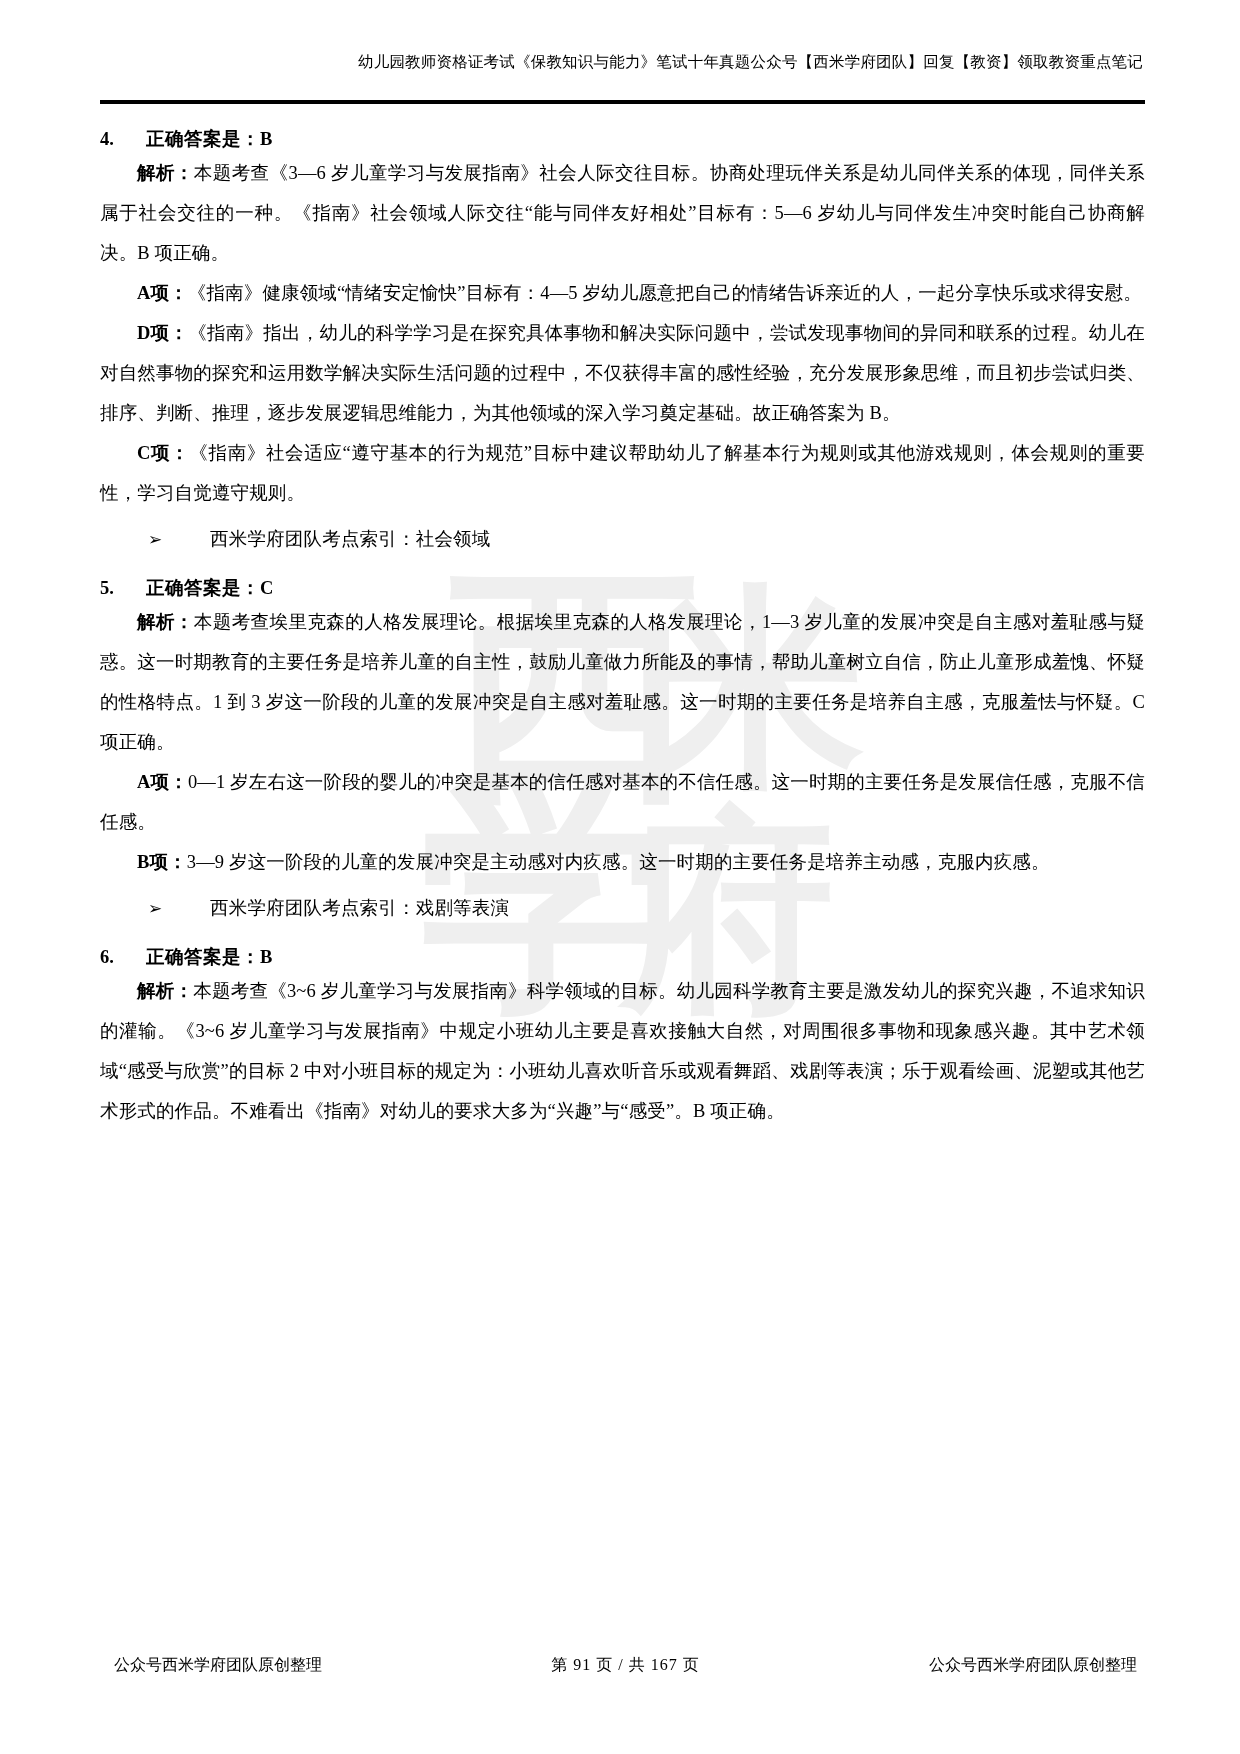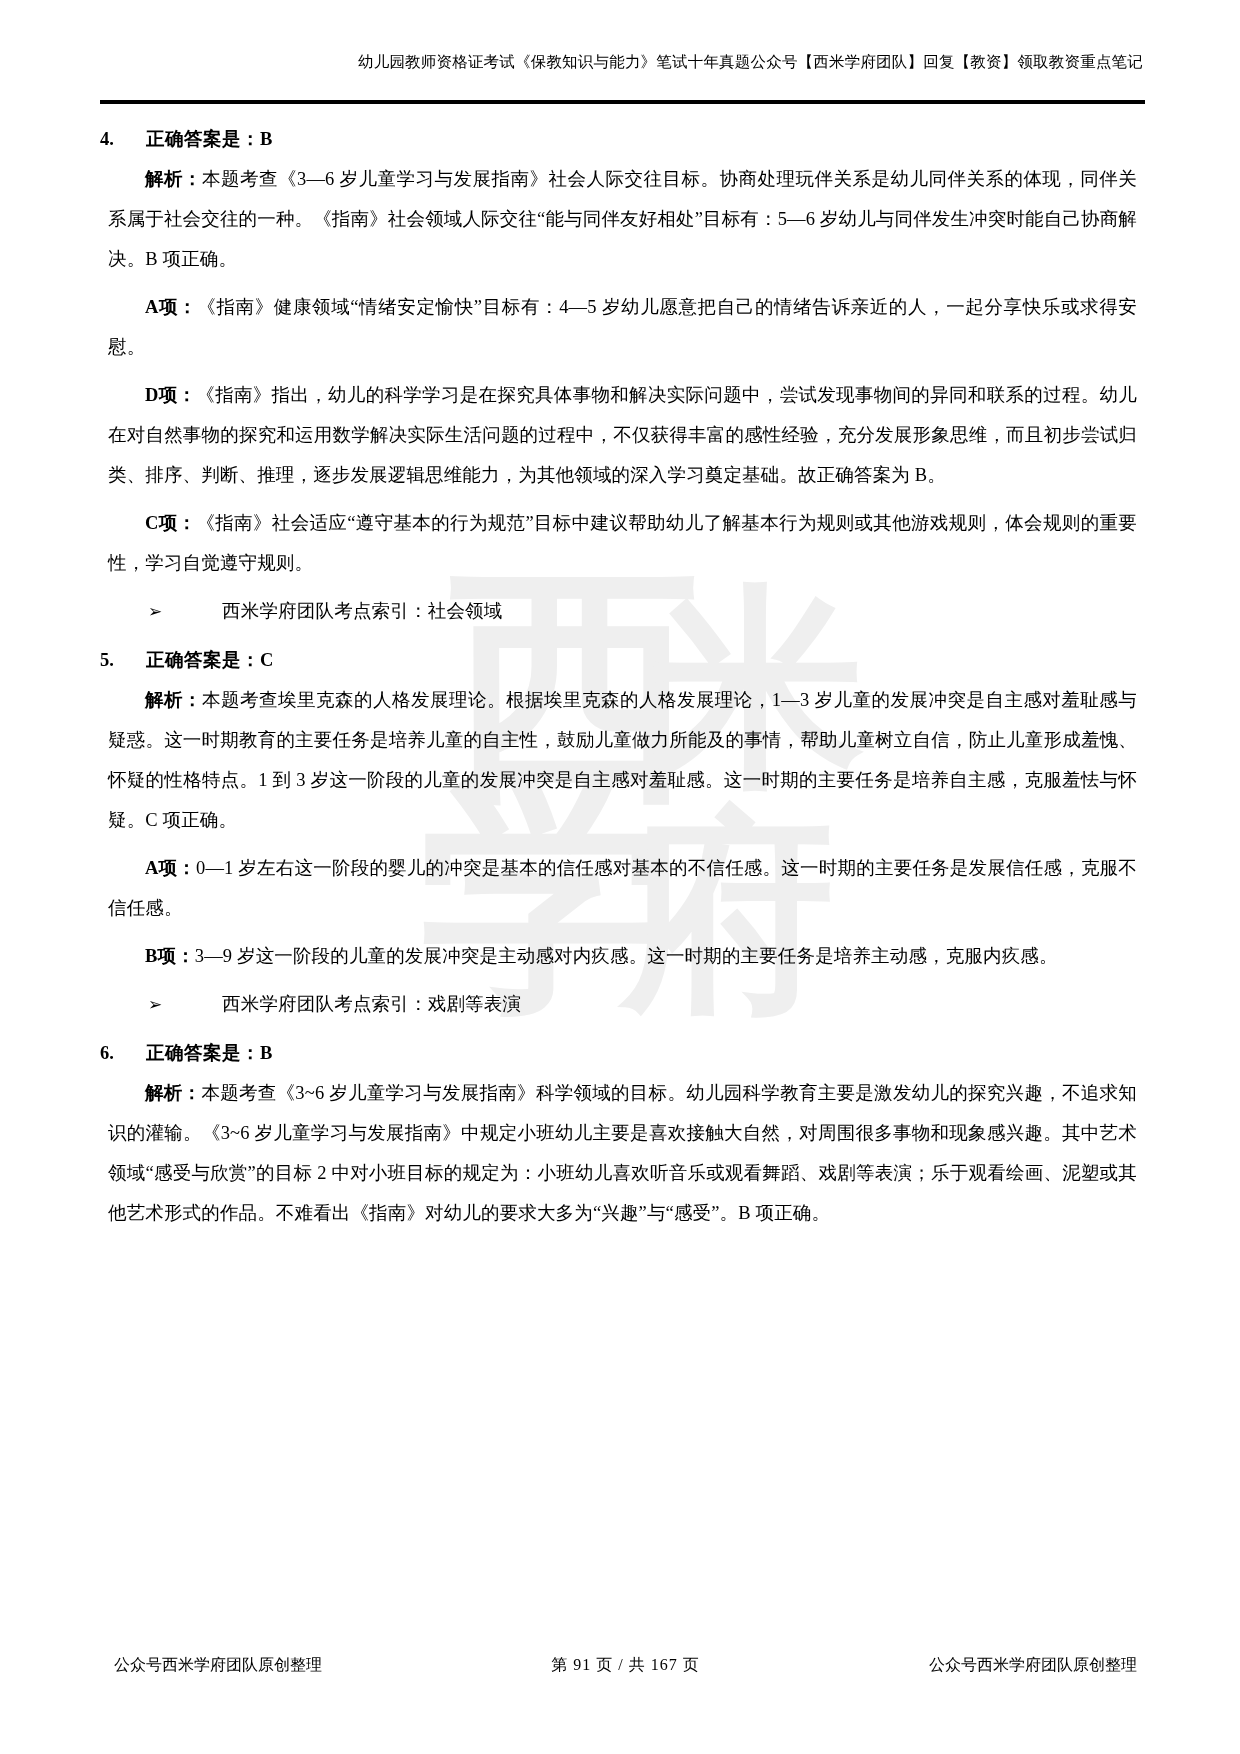--- a/index.html
+++ b/index.html
@@ -94,21 +94,21 @@
     margin-top: 14px;
     margin-bottom: 2px;
   }
   .q-num {
     width: 46px;
     flex: 0 0 46px;
   }
   .q-title { letter-spacing: 0.5px; }
 
   p.para {
-    margin: 8px;
+    margin: 0;
     font-size: 18.5px;
     line-height: 40px;
     text-align: justify;
     text-justify: inter-ideograph;
     text-indent: 2em;
     letter-spacing: 0.15px;
   }
 
   .lead {
     font-weight: 700;
@@ -120,21 +120,21 @@
     font-size: 18.5px;
     line-height: 40px;
     margin: 6px 0 0 0;
     padding-left: 48px;
   }
   .index-arrow {
     flex: 0 0 62px;
     font-family: "DejaVu Sans", sans-serif;
     font-size: 17px;
   }
-  .index-text { letter-spacing: 0.2px; margin-left: 12px; }
+  .index-text { letter-spacing: 0.2px; }
 
   .q-block { margin-bottom: 6px; }
   .q-block + .q-block { margin-top: 16px; }
 
   
   .footer {
     position: absolute;
     left: 100px;
     top: 1655px;
     width: 1045px;

